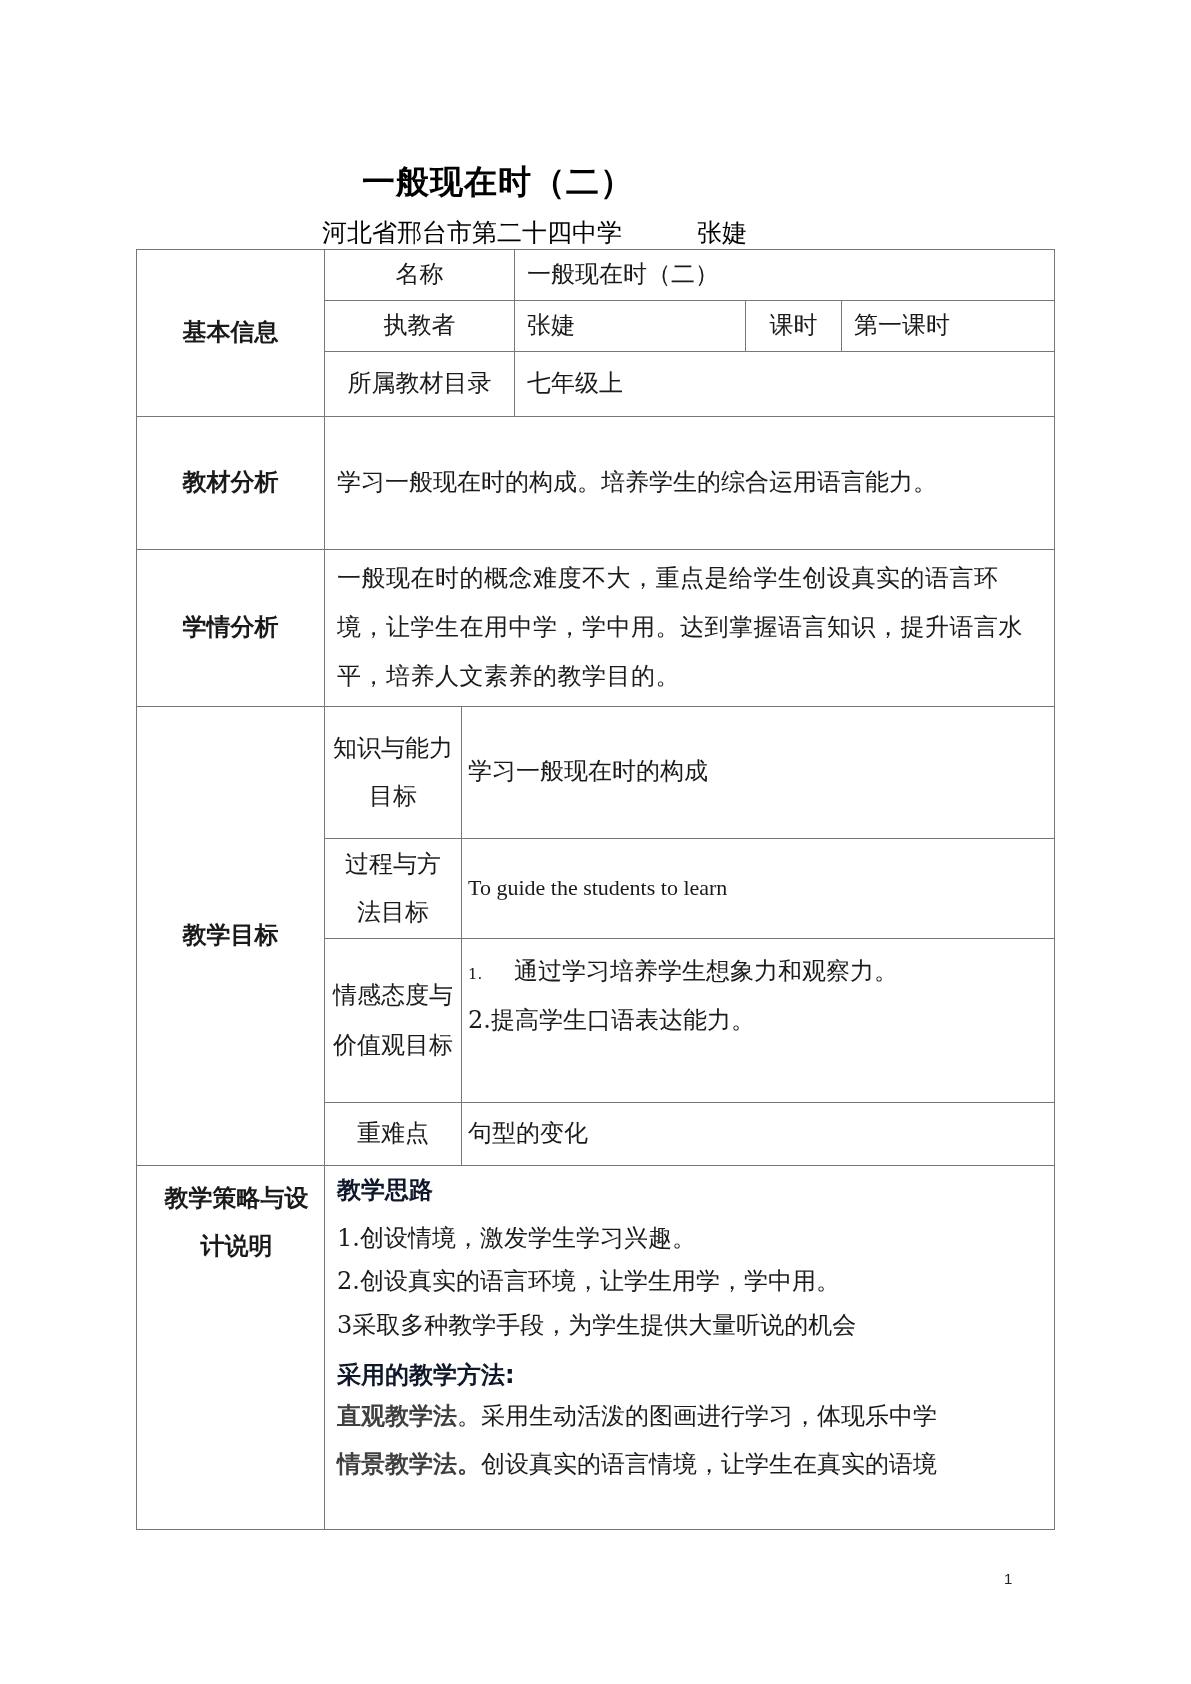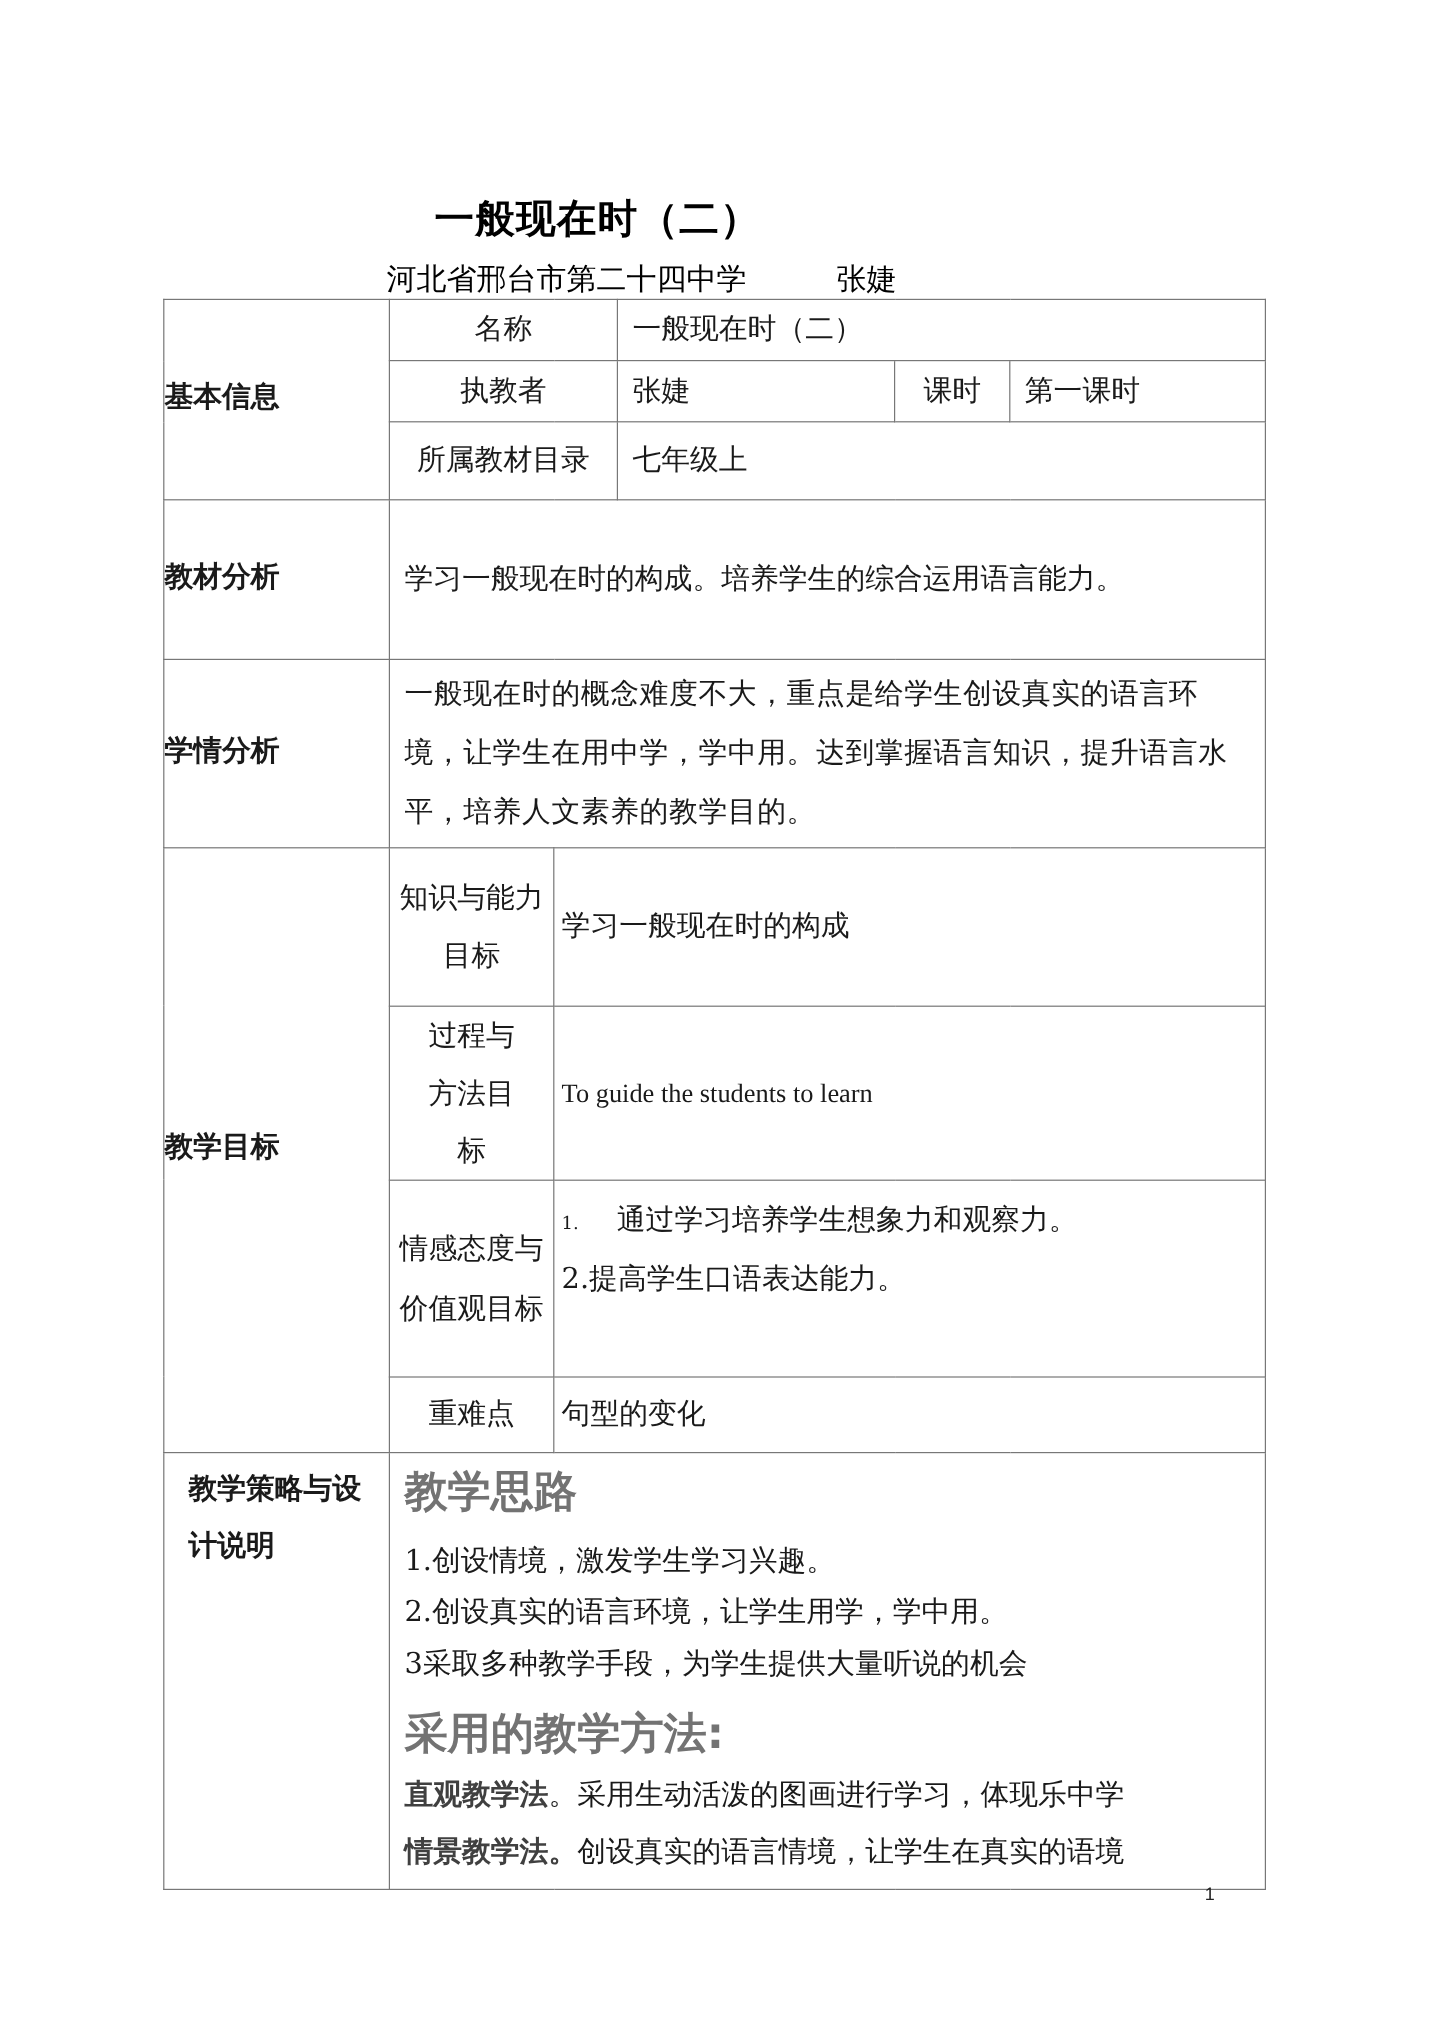--- a/index.html
+++ b/index.html
@@ -18,31 +18,31 @@
   }
   table.doc {
     position: absolute; left: 136px; top: 249px;
     width: 918px; border-collapse: collapse; table-layout: fixed;
   }
   table.doc td {
     border: 1.5px solid #777; padding: 0; vertical-align: middle;
     font-size: 24px; line-height: 1.55; color: #1a1a1a;
   }
   .sect {
-    font-family: Liberation Mono, monospace;
+    text-align: center; font-family: Liberation Serif, serif;
     font-weight: bold; font-size: 25px; color: #111;
   }
   .lbl { text-align: center; }
   .val { padding-left: 12px !important; }
   .val2 { padding-left: 6px !important; }
   .para { padding: 4px 8px 4px 12px !important; line-height: 2.05 !important; letter-spacing: 0.5px; }
   .mono { font-family: Liberation Serif, serif; font-size: 22px !important; }
   .heading {
     font-family: "DejaVu Sans", "Liberation Sans", sans-serif; font-weight: bold;
-    font-size: 36px; color: #737373; line-height: 1.4;
+    font-size: 24px; color: #0f172a; line-height: 1.4;
   }
   .strong { font-family: "DejaVu Sans", "Liberation Sans", sans-serif; font-weight: bold; color: #404040; }
   .list-line { line-height: 1.8; }
   .pagenum {
     position: absolute; left: 1004px; top: 1570px;
     font-family: "Liberation Sans", sans-serif; font-size: 15px; color: #222;
   }
   .num-small { font-size: 15px; display: inline-block; width: 46px; }
 </style>
 </head>
@@ -87,21 +87,21 @@
     <td class="sect">学情分析</td>
     <td class="para" colspan="5">一般现在时的概念难度不大，重点是给学生创设真实的语言环境，让学生在用中学，学中用。达到掌握语言知识，提升语言水平，培养人文素养的教学目的。</td>
   </tr>
 
   <tr style="height:132px">
     <td class="sect" rowspan="4">教学目标</td>
     <td class="lbl" style="line-height:2.0; padding:0 6px;">知识与能力目标</td>
     <td class="val2" colspan="4">学习一般现在时的构成</td>
   </tr>
   <tr style="height:100px">
-    <td class="lbl" style="line-height:2.0; padding:0 22px;">过程与方法目标</td>
+    <td class="lbl" style="line-height:2.0; padding:0 10px;">过程与方法目标</td>
     <td class="val2 mono" colspan="4">To guide the students to learn</td>
   </tr>
   <tr style="height:164px">
     <td class="lbl" style="line-height:2.1; padding:0 6px;margin-left:24px;">情感态度与价值观目标</td>
     <td class="val2" colspan="4" style="vertical-align:top; padding-top:8px !important; line-height:2.05;">
       <div><span class="num-small">1.</span><span>通过学习培养学生想象力和观察力。</span></div>
       <div>2.提高学生口语表达能力。</div>
     </td>
   </tr>
   <tr style="height:63px">

